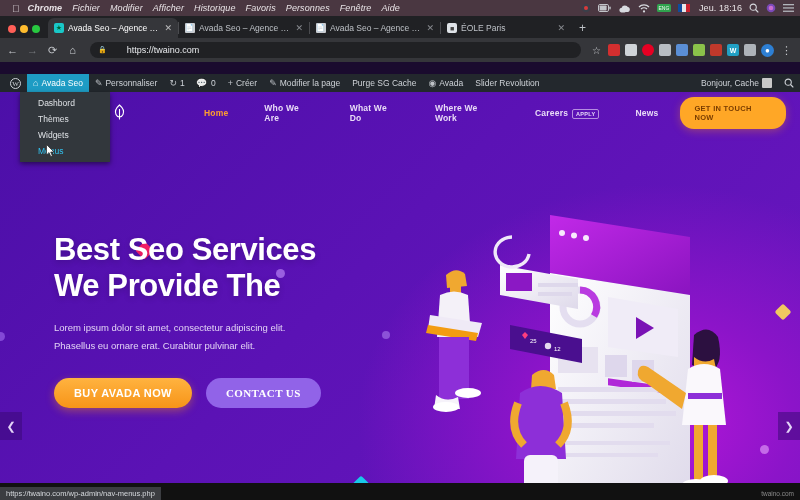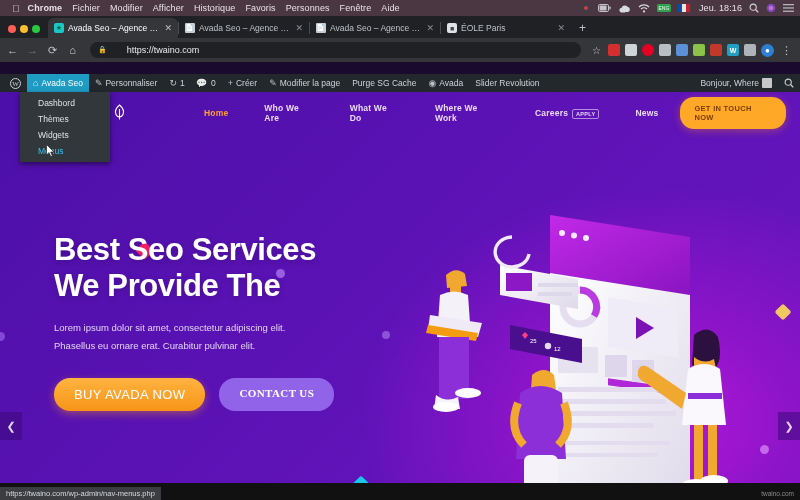--- a/index.html
+++ b/index.html
@@ -10,21 +10,21 @@
   }
   #screen { position: relative; width: 800px; height: 500px; background:#1a0b2e; }
 
   
   .macbar {
     position:absolute; top:0; left:0; width:800px; height:16px;
     background:#4a3741; display:flex; align-items:center;
     padding:0 6px; font-size:9px; color:#e8e3e6; letter-spacing:.1px;
   }
   .macbar .apple { font-size:10px; margin:0 8px 0 6px; }
-  .macbar .mi { margin-right:10px; white-space:nowrap; }
+  .macbar .mi { margin-right:10px; white-space:nowrap;font-style:italic; }
   .macbar .mi.bold { font-weight:bold; }
   .macbar .spacer { flex:1; }
   .macbar .sysicon { margin-left:7px; display:inline-flex; align-items:center; opacity:.95; }
   .clock { font-size:9px; margin-left:9px; }
 
   
   .tabstrip {
     position:absolute; top:16px; left:0; width:800px; height:22px;
     background:#202124; display:flex; align-items:flex-end; padding-left:6px;
   }
@@ -117,22 +117,22 @@
     margin-left:22px; background:#ffa726; color:#7a3d00; font-weight:bold;
     font-size:7.5px; padding:7px 14px; border-radius:14px; letter-spacing:.3px;
     box-shadow:0 2px 8px rgba(255,150,20,.35);
   }
 
   .hero-text { position:absolute; left:54px; top:140px; width:330px; }
   .hero-h1 { color:#fff; font-size:31px; font-weight:bold; line-height:1.17;
              letter-spacing:-.4px; text-shadow:0 2px 6px rgba(0,0,0,.18);}
   .hero-p { color:#e2d3f5; font-size:9.5px; line-height:1.95; margin-top:14px; }
   .hero-btns { display:flex; gap:14px; margin-top:22px; }
-  .btn-buy { background:linear-gradient(180deg,#ffb340,#f79418); color:#fff; font-weight:normal;
-             font-size:13px; padding:9px 20px; border-radius:16px; letter-spacing:.4px;
+  .btn-buy { background:linear-gradient(180deg,#ffb340,#f79418); color:#fff; font-weight:bold;
+             font-size:11px; padding:9px 20px; border-radius:16px; letter-spacing:.4px;
              box-shadow:0 3px 9px rgba(250,150,20,.4);text-align:right; }
   .btn-contact { background:#9163e8; color:#fff; font-weight:bold;
              font-size:11px; padding:9px 20px; border-radius:16px; letter-spacing:.4px;font-family:Liberation Serif, serif; }
 
   .arrow-nav {
     position:absolute; top:320px; width:22px; height:28px;
     background:rgba(60,10,120,.55); color:#e3d4f7; font-size:11px;
     display:flex;align-items:center;justify-content:center;
   }
   .arrow-l { left:0; } .arrow-r { right:0; }
@@ -326,21 +326,21 @@
     </span>
     <span class="wpitem">
       <span class="wp-ico">◉</span>
       <span>Avada</span>
     </span>
     <span class="wpitem">
       <span>Slider Revolution</span>
     </span>
     <span class="spacer"></span>
     <span class="wpitem">
-      <span>Bonjour, Where</span>
+      <span>Bonjour, Cache</span>
       <span class="wp-avatar"></span>
     </span>
     <span class="wpitem">
       <svg width="10" height="10" viewBox="0 0 10 10">
           <circle cx="4.2" cy="4.2" r="3.1" stroke="#cfd3d8" stroke-width="1.1" fill="none"></circle>
           <line x1="6.5" y1="6.5" x2="9.3" y2="9.3" stroke="#cfd3d8" stroke-width="1.2"></line>
         </svg>
     </span>
   </div>
 

